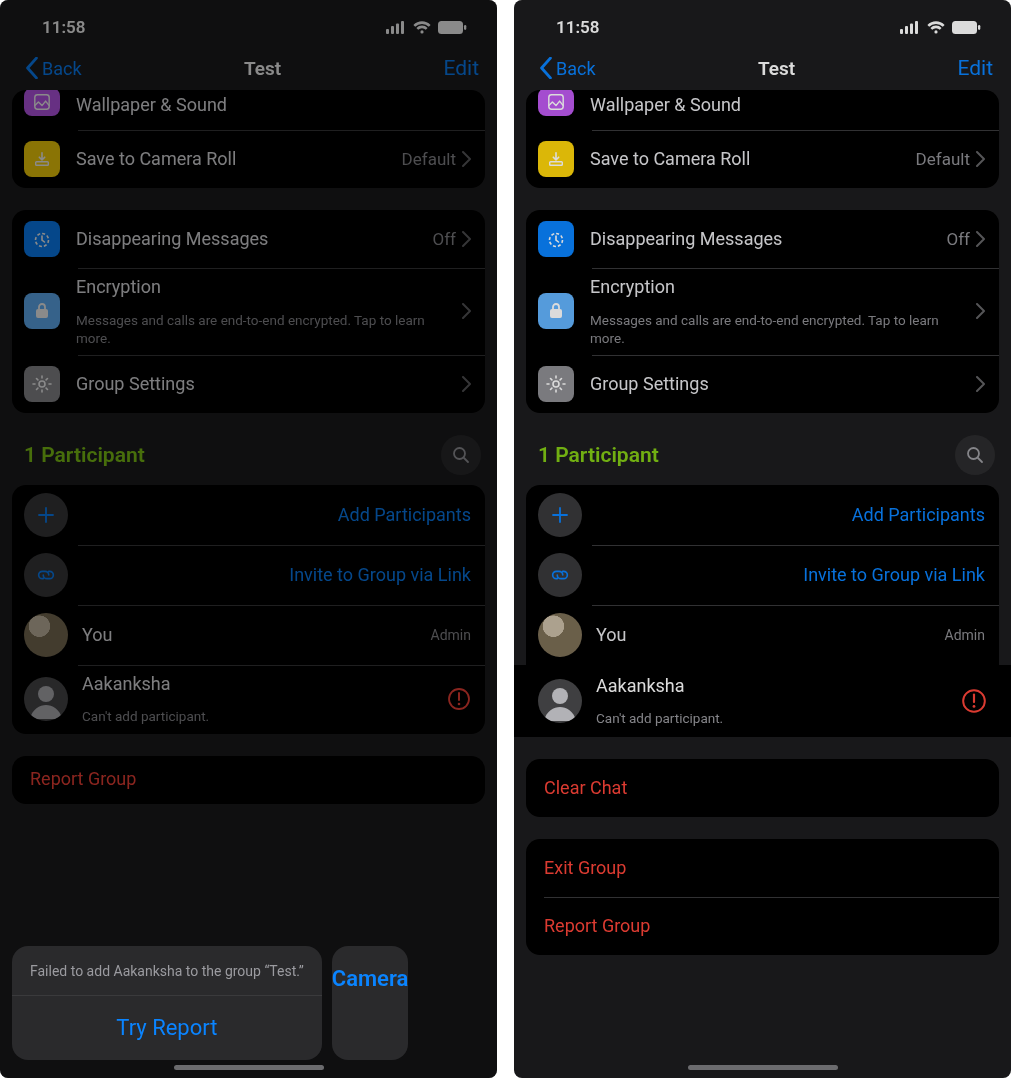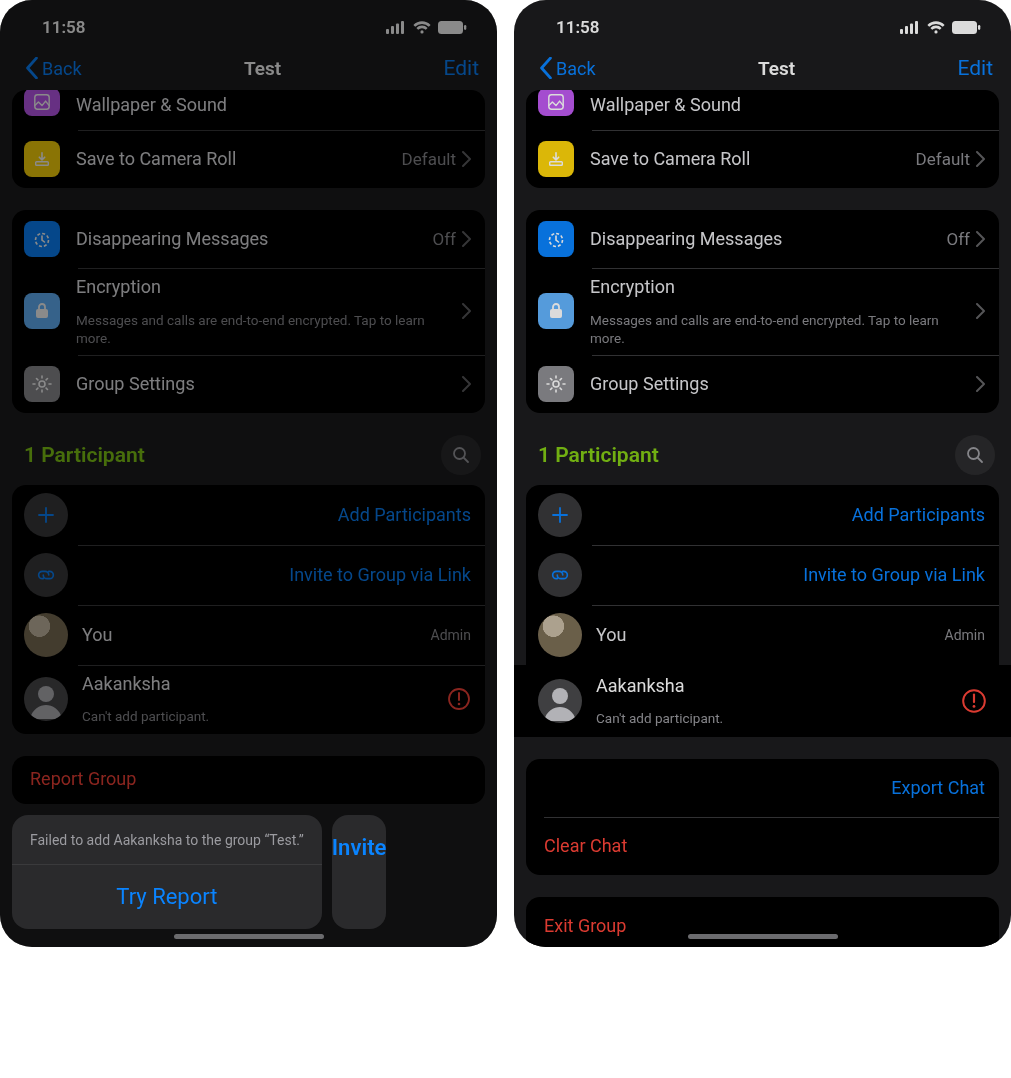--- a/index.html
+++ b/index.html
@@ -9,24 +9,24 @@
     background: #fff;
     width: 1011px;
     height: 1078px;
     display: flex;
     gap: 17px;
     overflow: hidden;
   }
   .phone {
     position: relative;
     width: 497px;
-    height: 947px;
+    height: 1078px;
     background: #1d1d1f;
     color: #e7e7ea;
-    border-radius: 32px;
+    border-radius: 8px;
     overflow: hidden;
     flex-shrink: 0;
   }
   .phone.right { width: 497px; }
 
   
   .statusbar {
     display: flex; justify-content: space-between; align-items: center;
     height: 48px; padding: 6px 30px 0 42px;
     font-size: 17px; font-weight: 600; color: #fff;
@@ -349,21 +349,21 @@
 
   </div>
 
   <div class="dim-overlay"></div>
 
   <div class="action-sheet">
     <div class="sheet-group">
       <div class="sheet-msg">Failed to add Aakanksha to the group “Test.”</div>
       <div class="sheet-btn">Try Report</div>
     </div>
-    <div class="sheet-cancel">Invite</div>
+    <div class="sheet-cancel">Camera</div>
   </div>
 
   <div class="home-indicator"></div>
 </div>
 
 <div class="phone right">
 
   <div class="statusbar">
     <span>11:58</span>
     <div class="status-icons">
@@ -524,25 +524,20 @@
         <svg class="alert-icon" width="26" height="26" viewBox="0 0 24 24">
             <circle cx="12" cy="12" r="10" fill="none" stroke="#ff453a" stroke-width="1.8"></circle>
             <path d="M12 6v7" stroke="#ff453a" stroke-width="2" stroke-linecap="round"></path>
             <circle cx="12" cy="17" r="1.3" fill="#ff453a"></circle>
           </svg>
       </div>
     </div>
 
     <div class="card">
       <div class="row noicon">
-        <div class="row-body link-blue">
-            <span class="row-label">Export Chat</span>
-          </div>
-      </div>
-      <div class="row noicon">
         <div class="row-body link-red">
             <span class="row-label">Clear Chat</span>
           </div>
       </div>
     </div>
 
     <div class="card" style="margin-bottom:0;">
       <div class="row noicon">
         <div class="row-body link-red">
             <span class="row-label">Exit Group</span>

